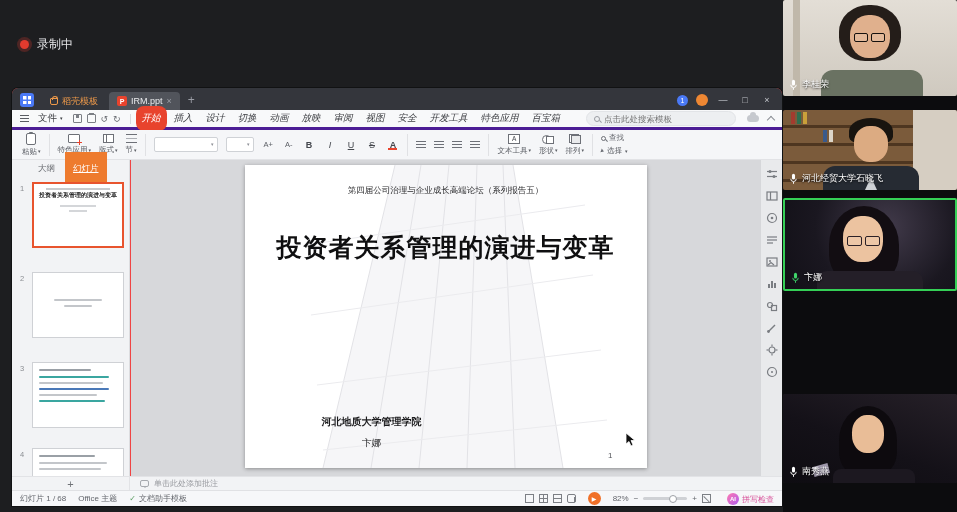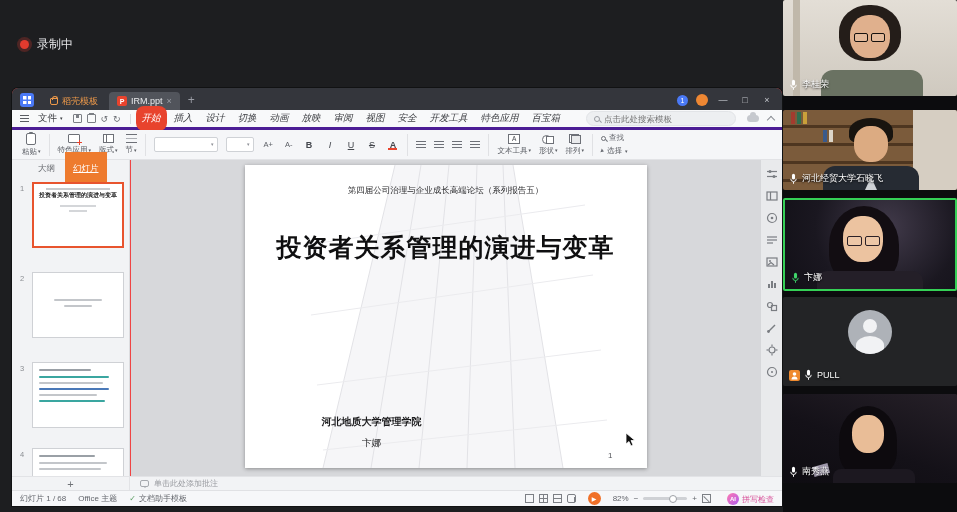--- a/index.html
+++ b/index.html
@@ -585,42 +585,20 @@
       <div class="namebar">
         <svg width="9" height="12" viewBox="0 0 10 14">
             <rect x="3.2" y="1" width="3.6" height="6.5" rx="1.8" fill="#3fd56a"></rect>
             <path d="M1.8 6.8 a3.2 3.2 0 0 0 6.4 0" stroke="#3fd56a" stroke-width="1.1" fill="none"></path>
             <line x1="5" y1="10.4" x2="5" y2="12.6" stroke="#3fd56a" stroke-width="1.1"></line>
           </svg>
         <span class="pname">卞娜</span>
       </div>
     </div>
 
-    <div class="tile t4">
-      <div class="portrait">
-        <div class="bgdark"></div>
-        <div class="avcircle">
-          <div class="avhead"></div>
-          <div class="avbody"></div>
-        </div>
-      </div>
-      <div class="namebar">
-        <svg width="11" height="11" viewBox="0 0 11 11">
-            <rect width="11" height="11" rx="2" fill="#ef8a2e"></rect>
-            <circle cx="5.5" cy="4" r="1.8" fill="#fff"></circle>
-            <path d="M2.5 9.5 a3 3 0 0 1 6 0" fill="#fff"></path>
-          </svg>
-        <svg width="9" height="12" viewBox="0 0 10 14">
-            <rect x="3.2" y="1" width="3.6" height="6.5" rx="1.8" fill="#fff"></rect>
-            <path d="M1.8 6.8 a3.2 3.2 0 0 0 6.4 0" stroke="#fff" stroke-width="1.1" fill="none"></path>
-            <line x1="5" y1="10.4" x2="5" y2="12.6" stroke="#fff" stroke-width="1.1"></line>
-          </svg>
-        <span class="pname">PULL</span>
-      </div>
-    </div>
 
     <div class="tile t5">
       <div class="portrait">
         <div class="bgdark"></div>
         <div class="hair"></div>
         <div class="face"></div>
         <div class="body"></div>
         <div class="glow"></div>
       </div>
       <div class="namebar">

